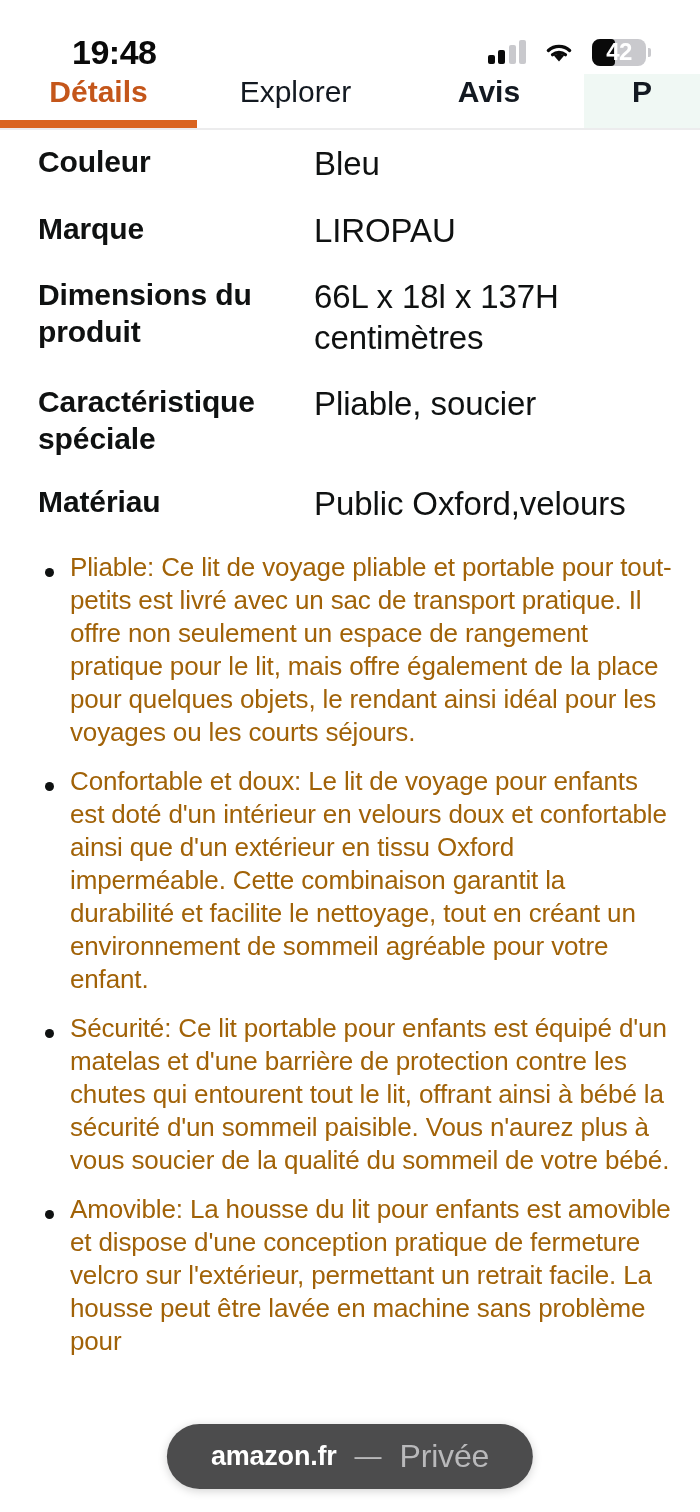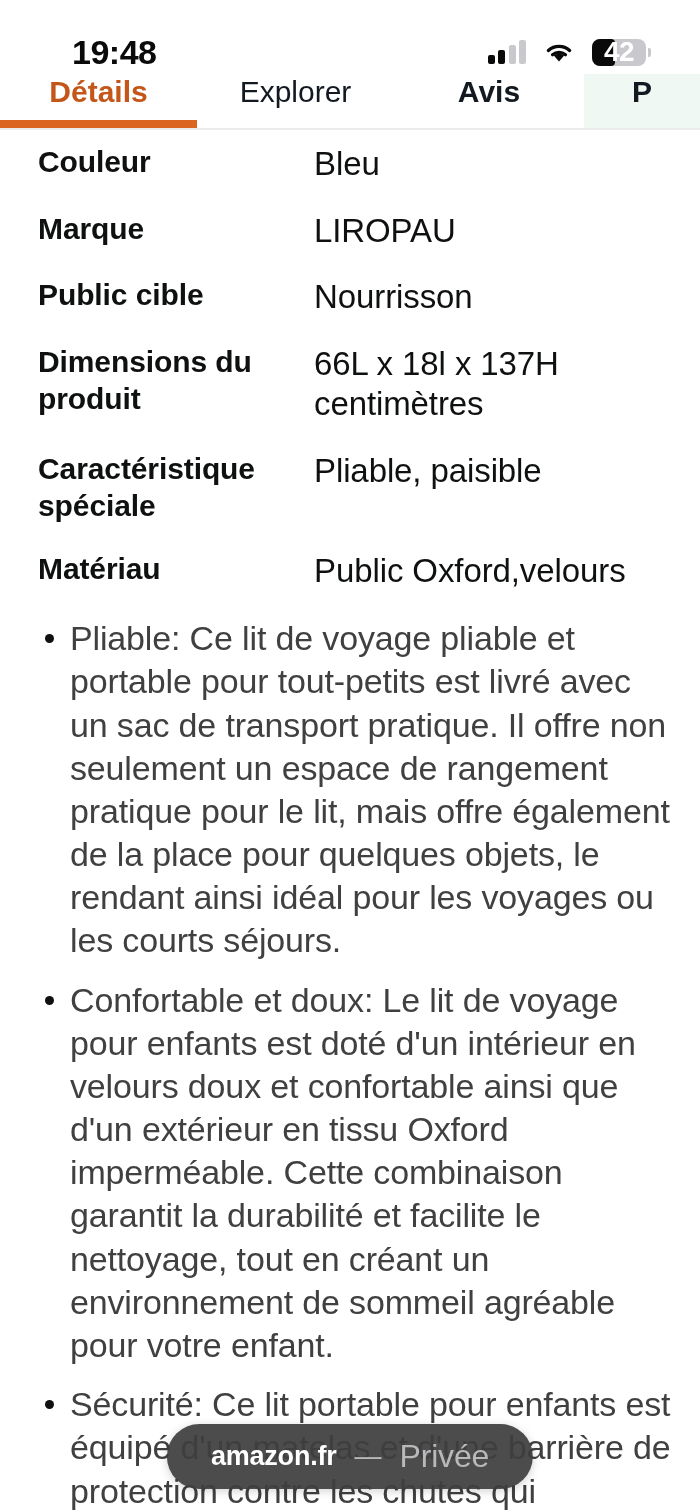--- a/index.html
+++ b/index.html
@@ -103,21 +103,21 @@
     background: #c9c9cd;
   }
   .battery .level {
     position: absolute;
     top: 0; left: 0;
     width: 54px;
     height: 27px;
     display: flex;
     align-items: center;
     justify-content: center;
-    font-size: 28px;
+    font-size: 24px;
     font-weight: 700;
     color: #ffffff;
     letter-spacing: -0.5px;
   }
 
   
   .tabbar {
     position: absolute;
     top: 56px; left: 0;
     width: 700px;
@@ -201,23 +201,23 @@
 
   .bullets {
     list-style: none;
     margin: 14px 0 0 0;
     padding: 0 24px 0 42px;
   }
   .bullets li {
     position: relative;
     padding-left: 28px;
     margin-bottom: 16px;
-    font-size: 34px;
+    font-size: 26px;
     line-height: 1.27;
-    color: #404040;
+    color: #a16207;
     letter-spacing: -0.15px;
   }
   .bullets li::before {
     content: "";
     position: absolute;
     left: 3px;
     top: 17px;
     width: 9px;
     height: 9px;
     border-radius: 50%;
@@ -267,30 +267,26 @@
     <div class="spec-table">
       <div class="spec-row">
         <div class="spec-label">Couleur</div>
         <div class="spec-value">Bleu</div>
       </div>
       <div class="spec-row">
         <div class="spec-label">Marque</div>
         <div class="spec-value">LIROPAU</div>
       </div>
       <div class="spec-row">
-        <div class="spec-label">Public cible</div>
-        <div class="spec-value">Nourrisson</div>
-      </div>
-      <div class="spec-row">
         <div class="spec-label">Dimensions du produit</div>
         <div class="spec-value">66L x 18l x 137H centimètres</div>
       </div>
       <div class="spec-row">
         <div class="spec-label">Caractéristique spéciale</div>
-        <div class="spec-value">Pliable, paisible</div>
+        <div class="spec-value">Pliable, soucier</div>
       </div>
       <div class="spec-row">
         <div class="spec-label">Matériau</div>
         <div class="spec-value">Public Oxford,velours</div>
       </div>
     </div>
 
     <ul class="bullets">
       <li>Pliable: Ce lit de voyage pliable et portable pour tout-petits est livré avec un sac de transport pratique. Il offre non seulement un espace de rangement pratique pour le lit, mais offre également de la place pour quelques objets, le rendant ainsi idéal pour les voyages ou les courts séjours.</li>
       <li>Confortable et doux: Le lit de voyage pour enfants est doté d'un intérieur en velours doux et confortable ainsi que d'un extérieur en tissu Oxford imperméable. Cette combinaison garantit la durabilité et facilite le nettoyage, tout en créant un environnement de sommeil agréable pour votre enfant.</li>

